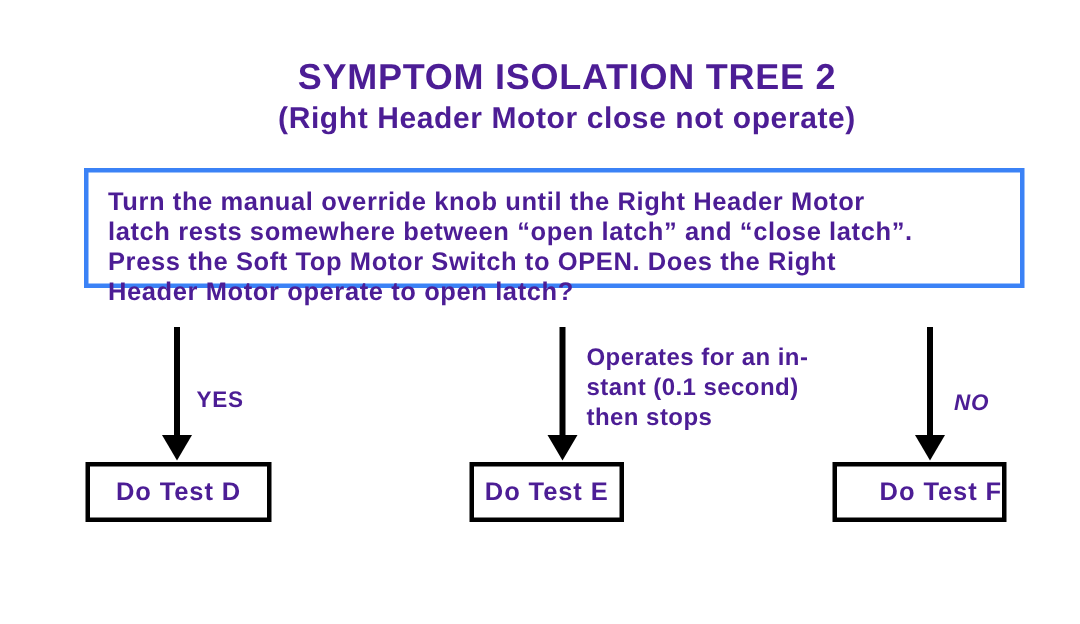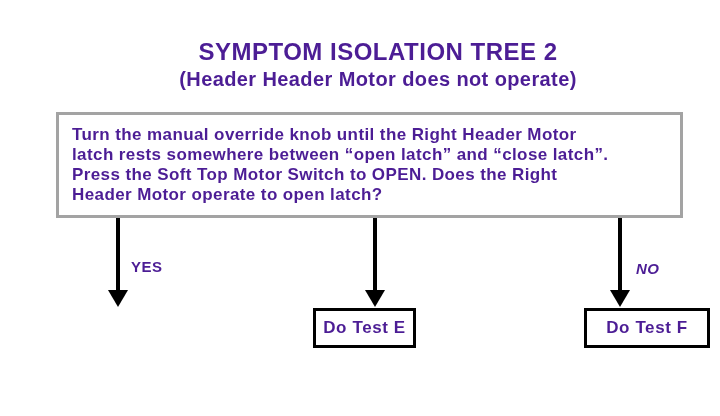--- a/index.html
+++ b/index.html
@@ -32,22 +32,22 @@
   .subtitle {
     font-size: 20px;
     line-height: 26px;
     letter-spacing: 0.4px;
   }
   .qbox {
     position: absolute;
     left: 56px;
     top: 112px;
     width: 627px;
-    height: 106px;
-    border: 3px solid #a3a3a3;
+    height: 80px;
+    border: 3px solid #3b82f6;
     box-sizing: border-box;
   }
   .qtext {
     position: absolute;
     left: 13px;
     top: 10px;
     right: 6px;
     font-size: 17px;
     line-height: 20px;
     letter-spacing: 0.4px;
@@ -91,50 +91,56 @@
     border: 3px solid #000000;
     box-sizing: border-box;
     display: flex;
     align-items: center;
     justify-content: center;
     font-size: 17px;
     letter-spacing: 0.6px;
   }
   .rbox.d { left: 57px;  width: 124px; }
   .rbox.e { left: 313px; width: 103px; }
-  .rbox.f { left: 584px; width: 126px; }
+  .rbox.f { left: 555px; width: 116px; justify-content: flex-end; }
 </style>
 </head>
 <body>
 
 <div class="canvas">
 
   <div class="header">
     <div class="title">SYMPTOM ISOLATION TREE 2</div>
-    <div class="subtitle">(Header Header Motor does not operate)</div>
+    <div class="subtitle">(Right Header Motor close not operate)</div>
   </div>
 
   <div class="qbox">
     <div class="qtext">Turn the manual override knob until the Right Header Motor
 latch rests somewhere between “open latch” and “close latch”.
 Press the Soft Top Motor Switch to OPEN. Does the Right
 Header Motor operate to open latch?</div>
   </div>
 
   <div class="vline yes"></div>
   <div class="ahead yes"></div>
   <div class="blabel yes">YES</div>
 
   <div class="vline mid"></div>
   <div class="ahead mid"></div>
+  <div class="blabel mid">Operates for an in-
+stant (0.1 second)
+then stops</div>
 
   <div class="vline no"></div>
   <div class="ahead no"></div>
   <div class="blabel no">NO</div>
 
+  <div class="rbox d">
+    <span>Do Test D</span>
+  </div>
   <div class="rbox e">
     <span>Do Test E</span>
   </div>
   <div class="rbox f">
     <span>Do Test F</span>
   </div>
 
 </div>
 
 </body></html>

